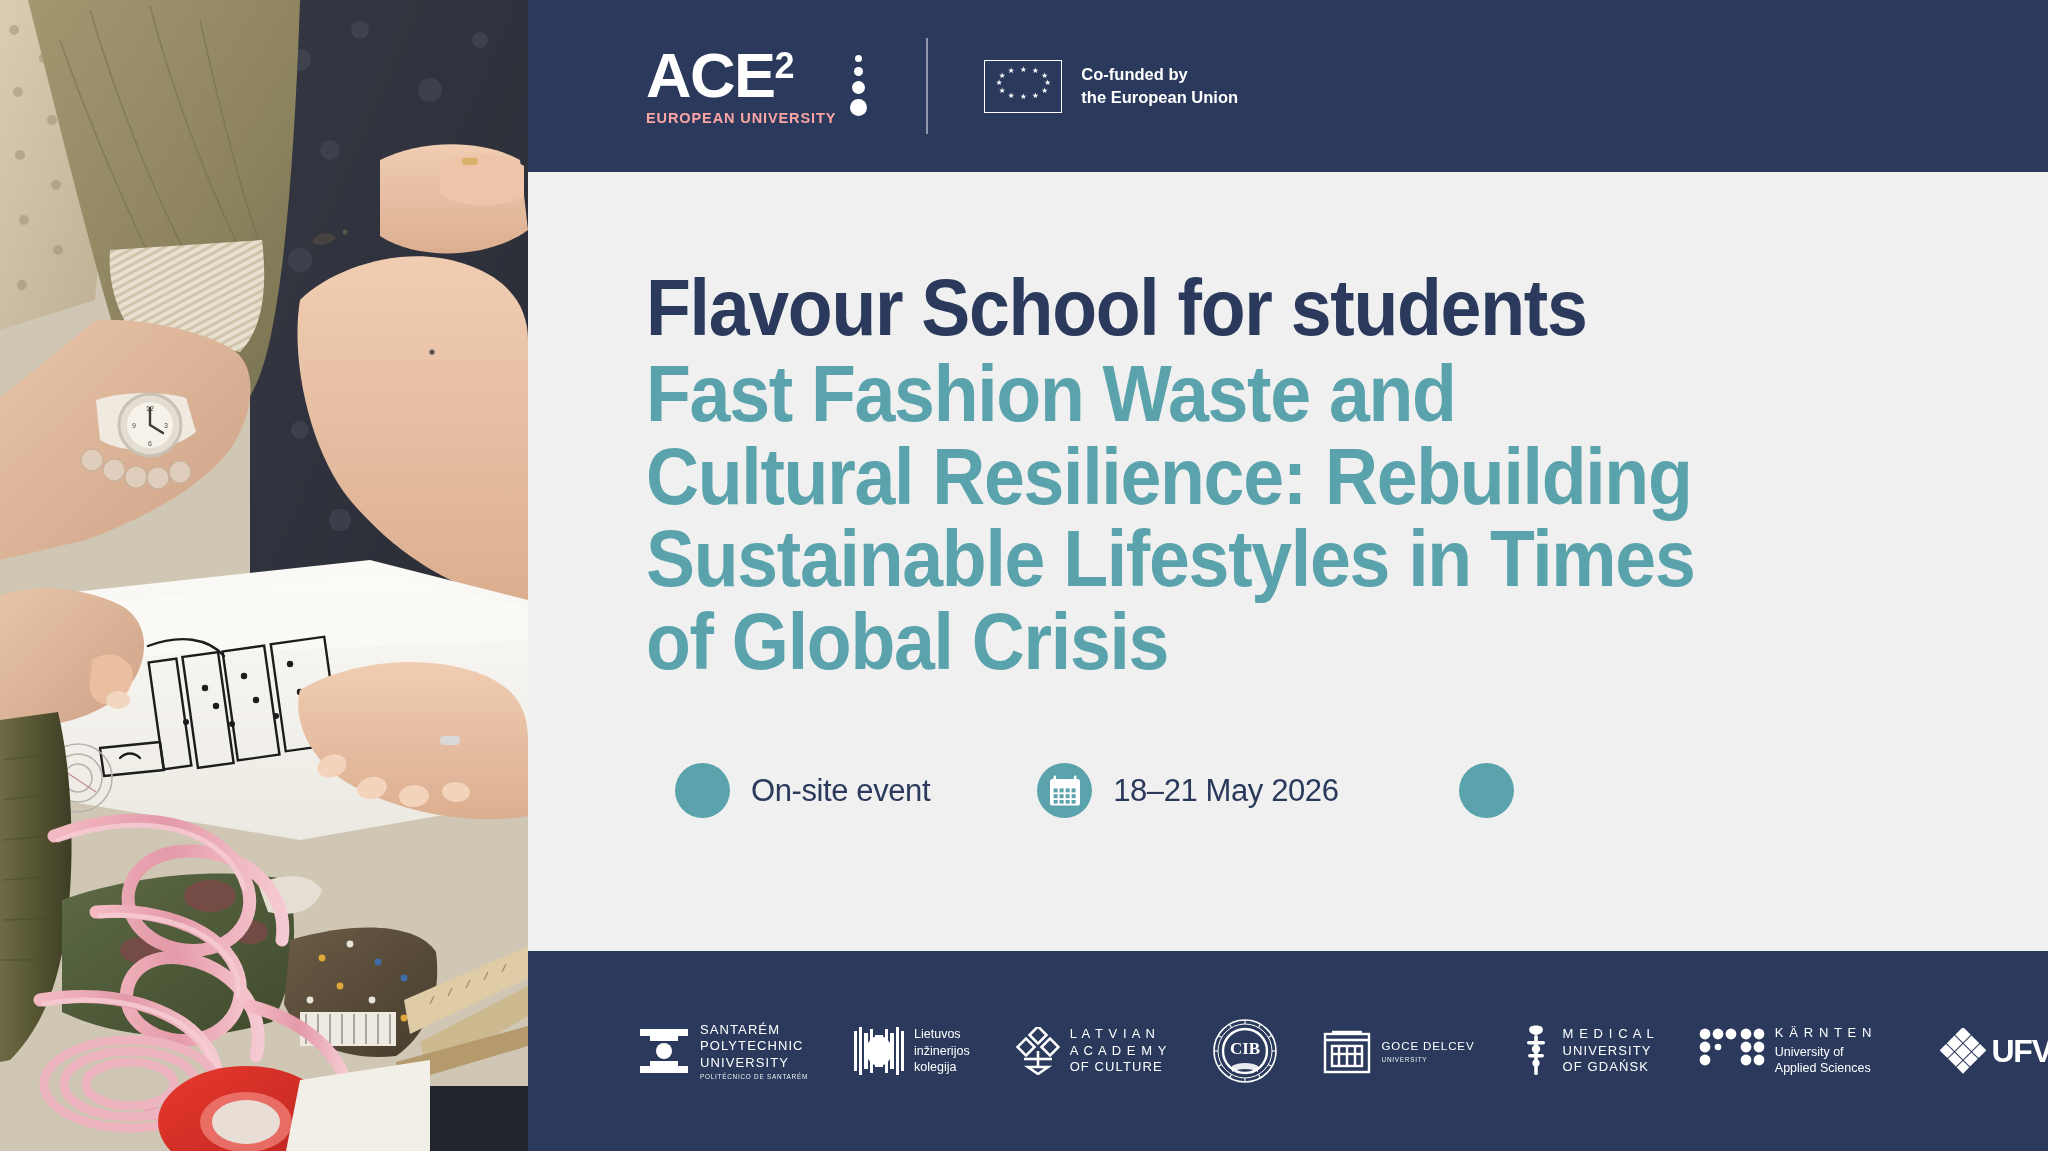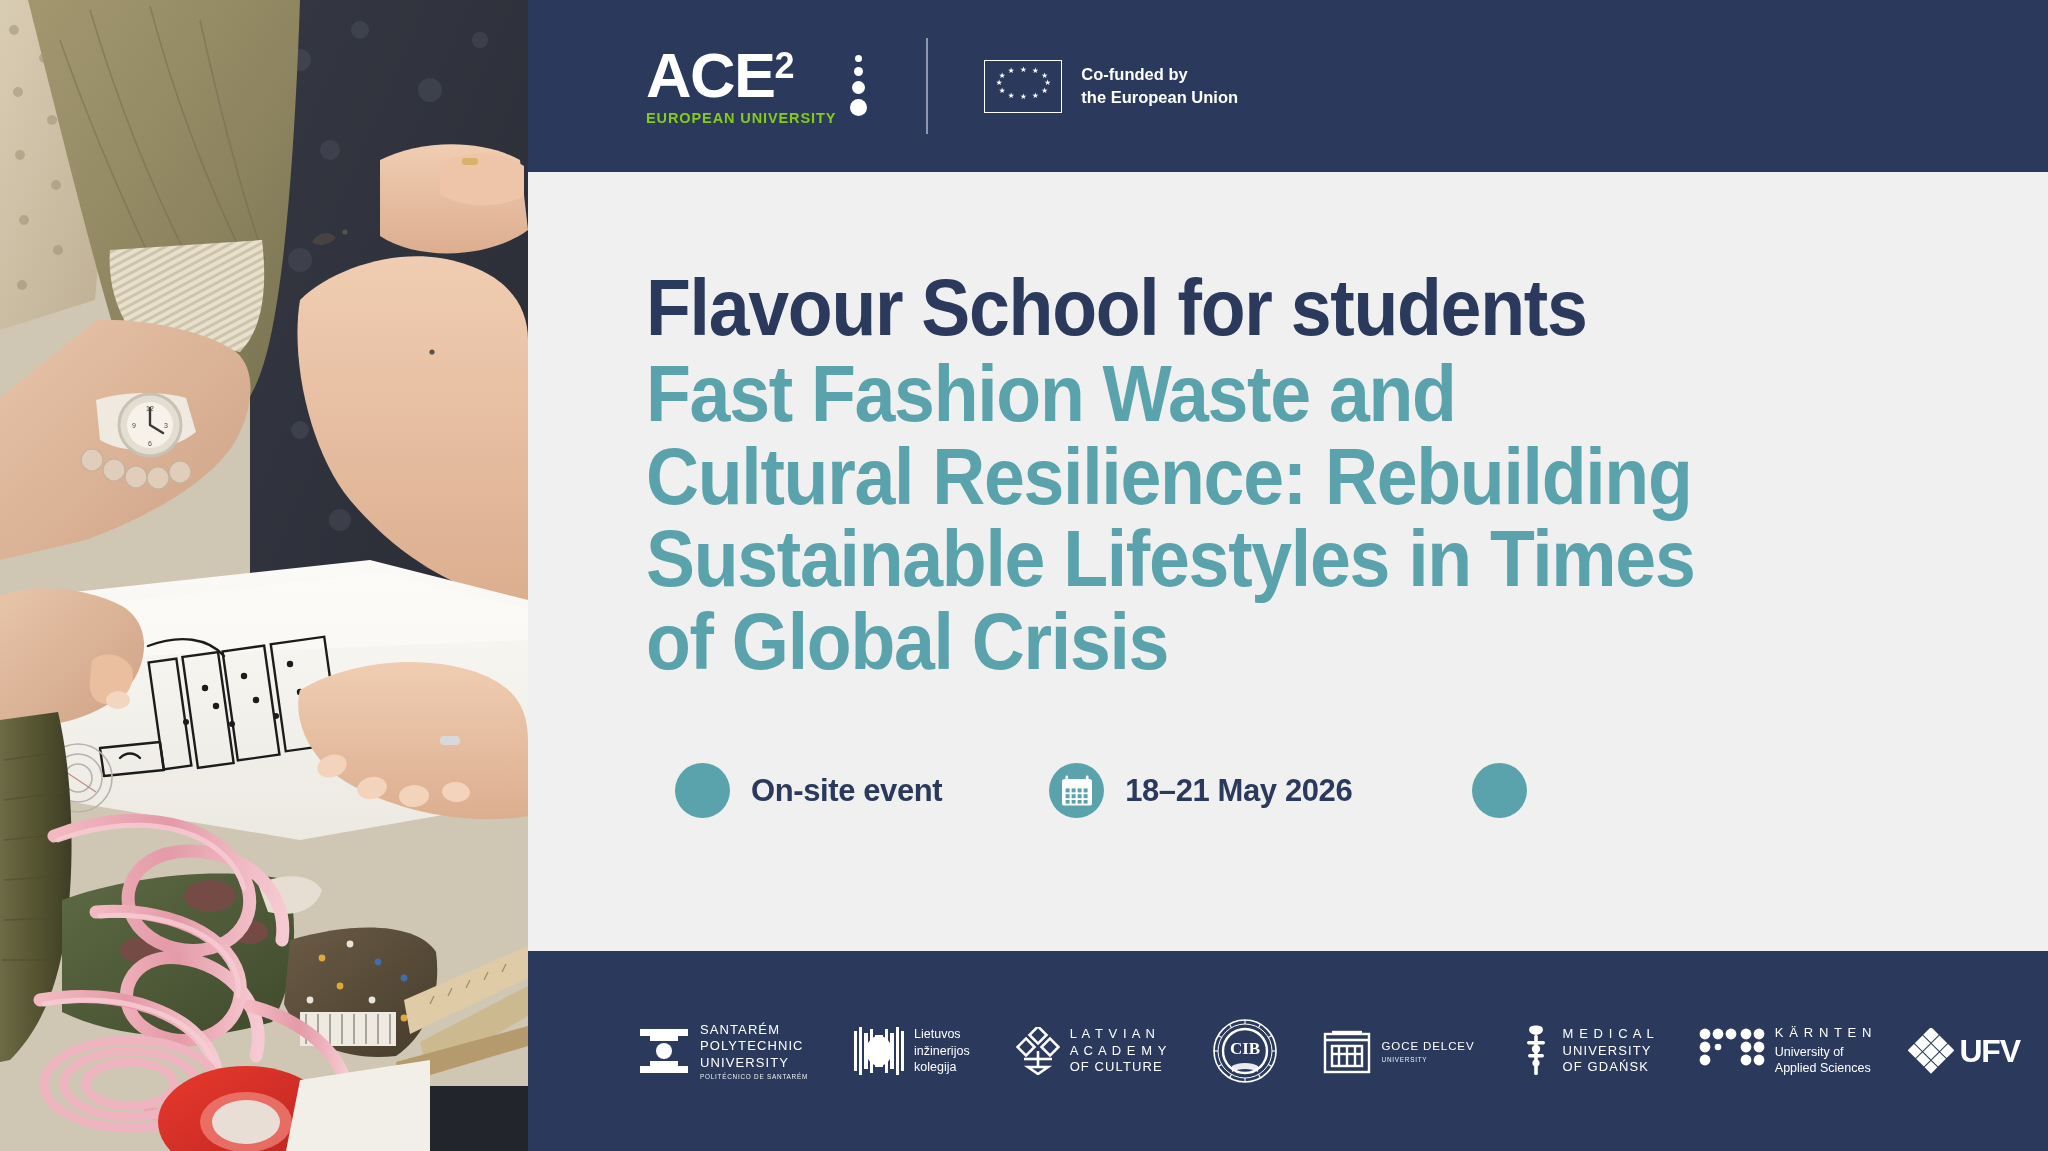--- a/index.html
+++ b/index.html
@@ -45,21 +45,21 @@
   .ace-logo { display:flex; align-items:center; gap:0; }
   .ace-left { display:flex; flex-direction:column; align-items:flex-start; }
   .ace-word {
     color:#ffffff; font-weight:700; letter-spacing:-1.5px;
     font-size:63px; line-height:0.95;
     font-family:"Liberation Sans", sans-serif;
     display:flex; align-items:flex-start;
   }
   .ace-sup { font-size:36px; line-height:1; position:relative; top:2px; }
   .ace-sub {
-    color:#84cc16; font-weight:700; font-size:14.5px;
+    color:#fca5a5; font-weight:700; font-size:14.5px;
     letter-spacing:0.9px; margin-top:5px;text-align:center;
   }
   .dot-col {
     display:flex; flex-direction:column; align-items:center;
     justify-content:center; gap:5px; margin:0 17px 0 14px;
     padding-bottom:2px;
   }
   .dot { background:#ffffff; border-radius:50%; }
   .dot.d1 { width:7px; height:7px; }
   .dot.d2 { width:9px; height:9px; }
@@ -119,21 +119,21 @@
   .meta-item.i2 { margin-left:107px; }
   .meta-item.i3 { margin-left:120px; }
   .meta-icon {
     width:55px; height:55px; border-radius:50%;
     background:#5ba3ac; flex:0 0 55px;
     display:flex; align-items:center; justify-content:center;
     position:relative;
   }
   .meta-label {
     margin-left:21px; color:#2b3a5c;
-    font-weight:700; font-size:31px; letter-spacing:-0.4px;
+    font-weight:400; font-size:31px; letter-spacing:-0.4px;
     white-space:nowrap;
   }
   .cal-glyph { width:30px; height:31px; display:block; }
 
   
   .footer-bar {
     height:200px; flex:0 0 200px;
     background:#2b3a5c;
     display:flex; align-items:center;
     justify-content:flex-start;
@@ -627,21 +627,21 @@
             <circle cx="17" cy="38" r="3.6"></circle>
           </g>
         </svg>
         <div class="p-text">
           <div class="p-name">M E D I C A L</div>
           <div class="p-name">UNIVERSITY</div>
           <div class="p-name">OF GDAŃSK</div>
         </div>
       </div>
 
-      <div class="partner" style="margin-right:36px">
+      <div class="partner" style="margin-right:68px">
         <svg class="p-mark" width="66" height="46" viewBox="0 0 66 46">
           <g fill="#fff">
             <circle cx="6" cy="6" r="5.4"></circle>
               <circle cx="19" cy="6" r="5.4"></circle>
               <circle cx="32" cy="6" r="5.4"></circle>
             <circle cx="6" cy="19" r="5.4"></circle>
               <circle cx="19" cy="19" r="3.3"></circle>
             <circle cx="6" cy="32" r="5.4"></circle>
             <circle cx="47" cy="6" r="5.4"></circle>
               <circle cx="60" cy="6" r="5.4"></circle>

